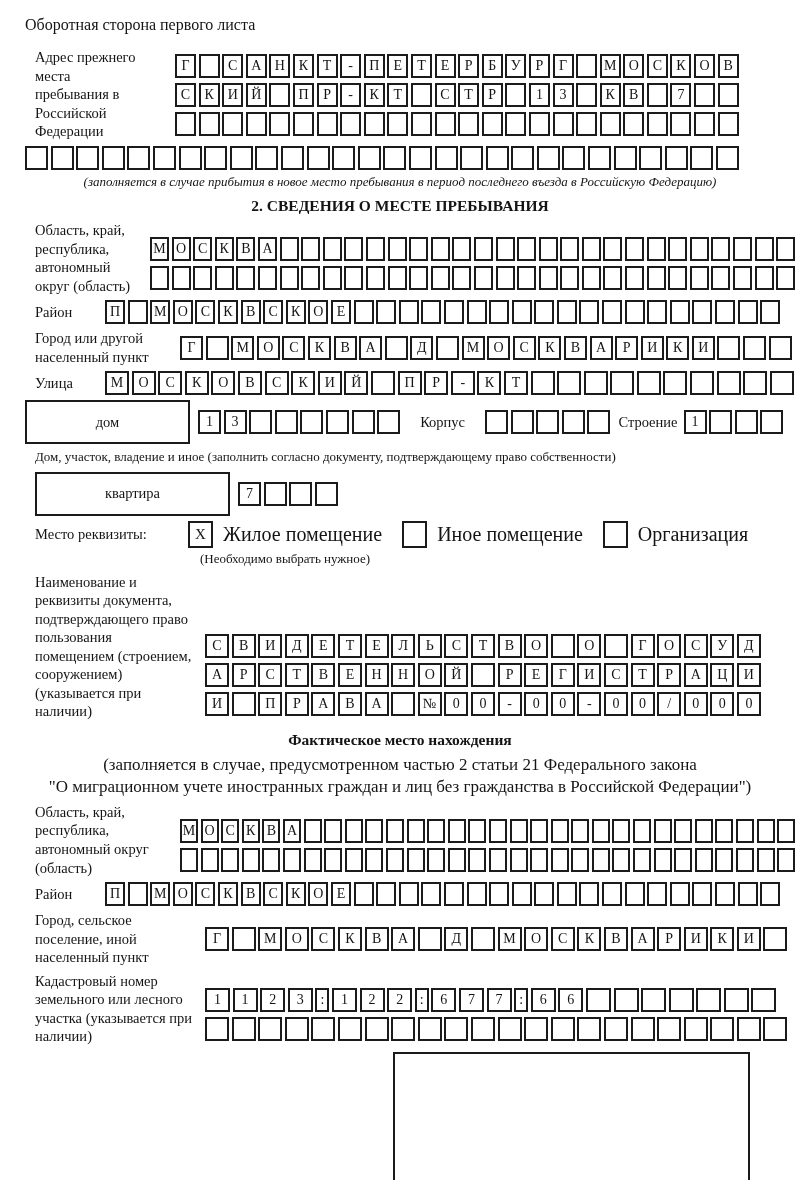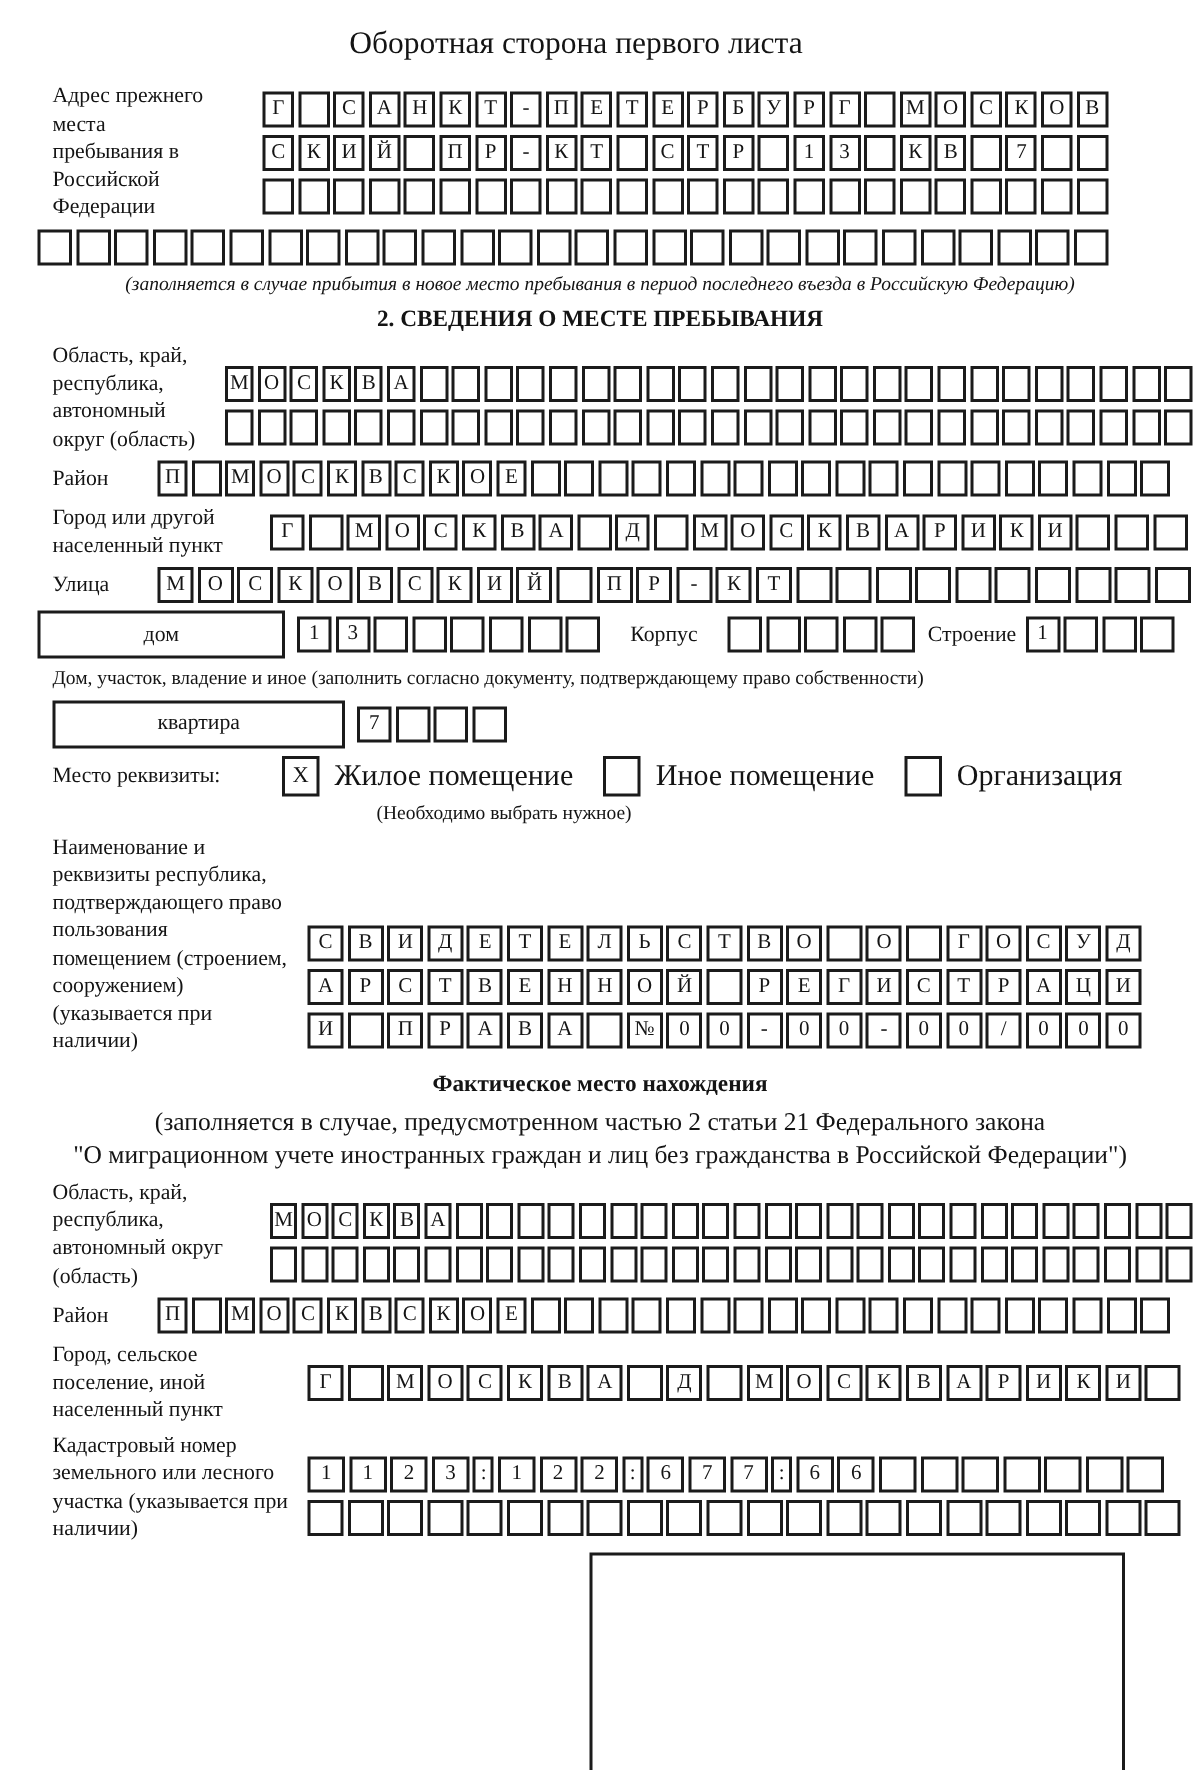--- a/index.html
+++ b/index.html
@@ -2,21 +2,21 @@
 <html><head>
 <meta charset="utf-8">
 <style>
   html,body { margin:0; padding:0; background:#ffffff; }
   body {
     width:800px; height:1180px; overflow:hidden;
     font-family:"Liberation Serif","DejaVu Serif",serif;
     color:#141414;
   }
   .page { box-sizing:border-box; padding:16px 25px 0 25px; }
-  .header-note { text-align:center; font-size:21px; padding-right:32px; }
+  .header-note { text-align:left; font-size:16px; padding-right:32px; }
 
   .row-flex { display:flex; align-items:flex-end; margin-bottom:5px; }
   .row-flex.vcenter { align-items:center; }
   .label { font-size:14.5px; line-height:1.28; box-sizing:border-box; padding-left:10px; flex:0 0 auto; }
   .w150 { width:150px; padding-right:28px; }
   .w125 { width:125px; padding-right:18px; }
   .w80  { width:80px; }
   .w155 { width:155px; padding-right:14px; }
   .w180 { width:180px; padding-right:12px; }
   .w160 { width:163px; }
@@ -37,30 +37,30 @@
   .cw23 .cell { width:23px; }
   .cw24 .cell { width:24px; }
   .cw25 .cell { width:25px; }
 
   .fullrow { margin-top:1px; }
   .caption { font-size:13px; line-height:1.25; }
   .center { text-align:center;font-style:italic; }
   .sec-title { text-align:center; font-weight:bold; font-size:15.5px; margin:7px 0 6px 0; }
 
   .widebox {
-    box-sizing:border-box; border:2px solid #1b1b1b; height:32px;
+    box-sizing:border-box; border:2px solid #1b1b1b; height:44px;
     display:flex; align-items:center; justify-content:center; font-size:14.5px; flex:0 0 auto;
   }
   .inline-label { font-size:14.5px; line-height:1.2; flex:0 0 auto; }
   .checkbox {
     box-sizing:border-box; width:25px; height:27px; border:2px solid #1b1b1b;
     display:flex; align-items:center; justify-content:center; font-size:15px; flex:0 0 auto;
   }
   .opt-label { font-size:20px; margin:0 20px 0 10px; flex:0 0 auto; }
-  .note-line { font-size:13px; margin:0 0 6px 175px; width:272px; text-align:center; }
+  .note-line { font-size:13px; margin:0 0 6px 175px; width:272px; }
 
   .cap-small { font-size:17px; text-align:center; margin:2px 0 6px 0; }
   .mt8 { margin-top:8px; }
 
   .stamp-box { box-sizing:border-box; width:357px; height:172px; border:2px solid #1b1b1b; margin-left:368px; margin-top:6px; }
 </style>
 </head>
 <body>
 
 <div class="page">
@@ -397,21 +397,21 @@
     <div class="checkbox">X</div>
     <div class="opt-label">Жилое помещение</div>
     <div class="checkbox"></div>
     <div class="opt-label">Иное помещение</div>
     <div class="checkbox"></div>
     <div class="opt-label">Организация</div>
   </div>
   <div class="note-line">(Необходимо выбрать нужное)</div>
 
   <div class="row-flex">
-    <div class="label w180">Наименование и реквизиты республика, подтверждающего право пользования помещением (строением, сооружением) (указывается при наличии)</div>
+    <div class="label w180">Наименование и реквизиты документа, подтверждающего право пользования помещением (строением, сооружением) (указывается при наличии)</div>
     <div class="stack">
       <div class="cells cw24">
           <div class="cell">С</div>
           <div class="cell">В</div>
           <div class="cell">И</div>
           <div class="cell">Д</div>
           <div class="cell">Е</div>
           <div class="cell">Т</div>
           <div class="cell">Е</div>
           <div class="cell">Л</div>

